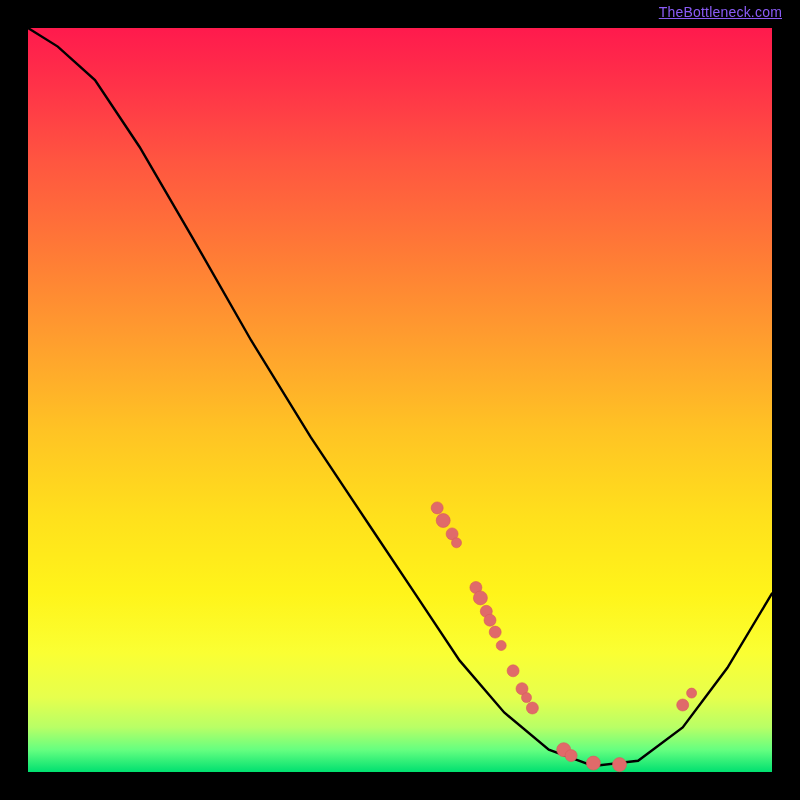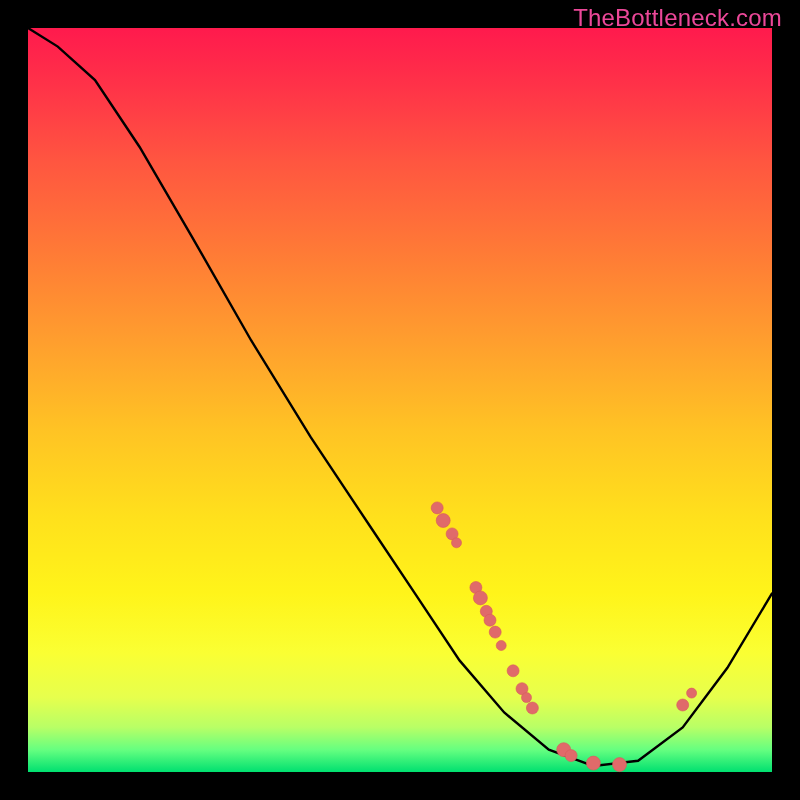--- a/index.html
+++ b/index.html
@@ -30,25 +30,26 @@
       #e6ff4d 90%,
       #b8ff66 94%,
       #66ff80 97%,
       #00e070 100%
     );
   }
   .watermark {
     position: absolute;
     top: 4px;
     right: 18px;
-    color: #ec4899;
-    font-size: 24px;
+    color: #8b5cf6;
+    font-size: 14px;
     font-weight: 500;
     letter-spacing: 0.2px;
     user-select: none;
+    text-decoration: underline;
   }
   svg.curve {
     position: absolute;
     left: 0;
     top: 0;
     width: 744px;
     height: 744px;
     overflow: visible;
   }
 </style>

